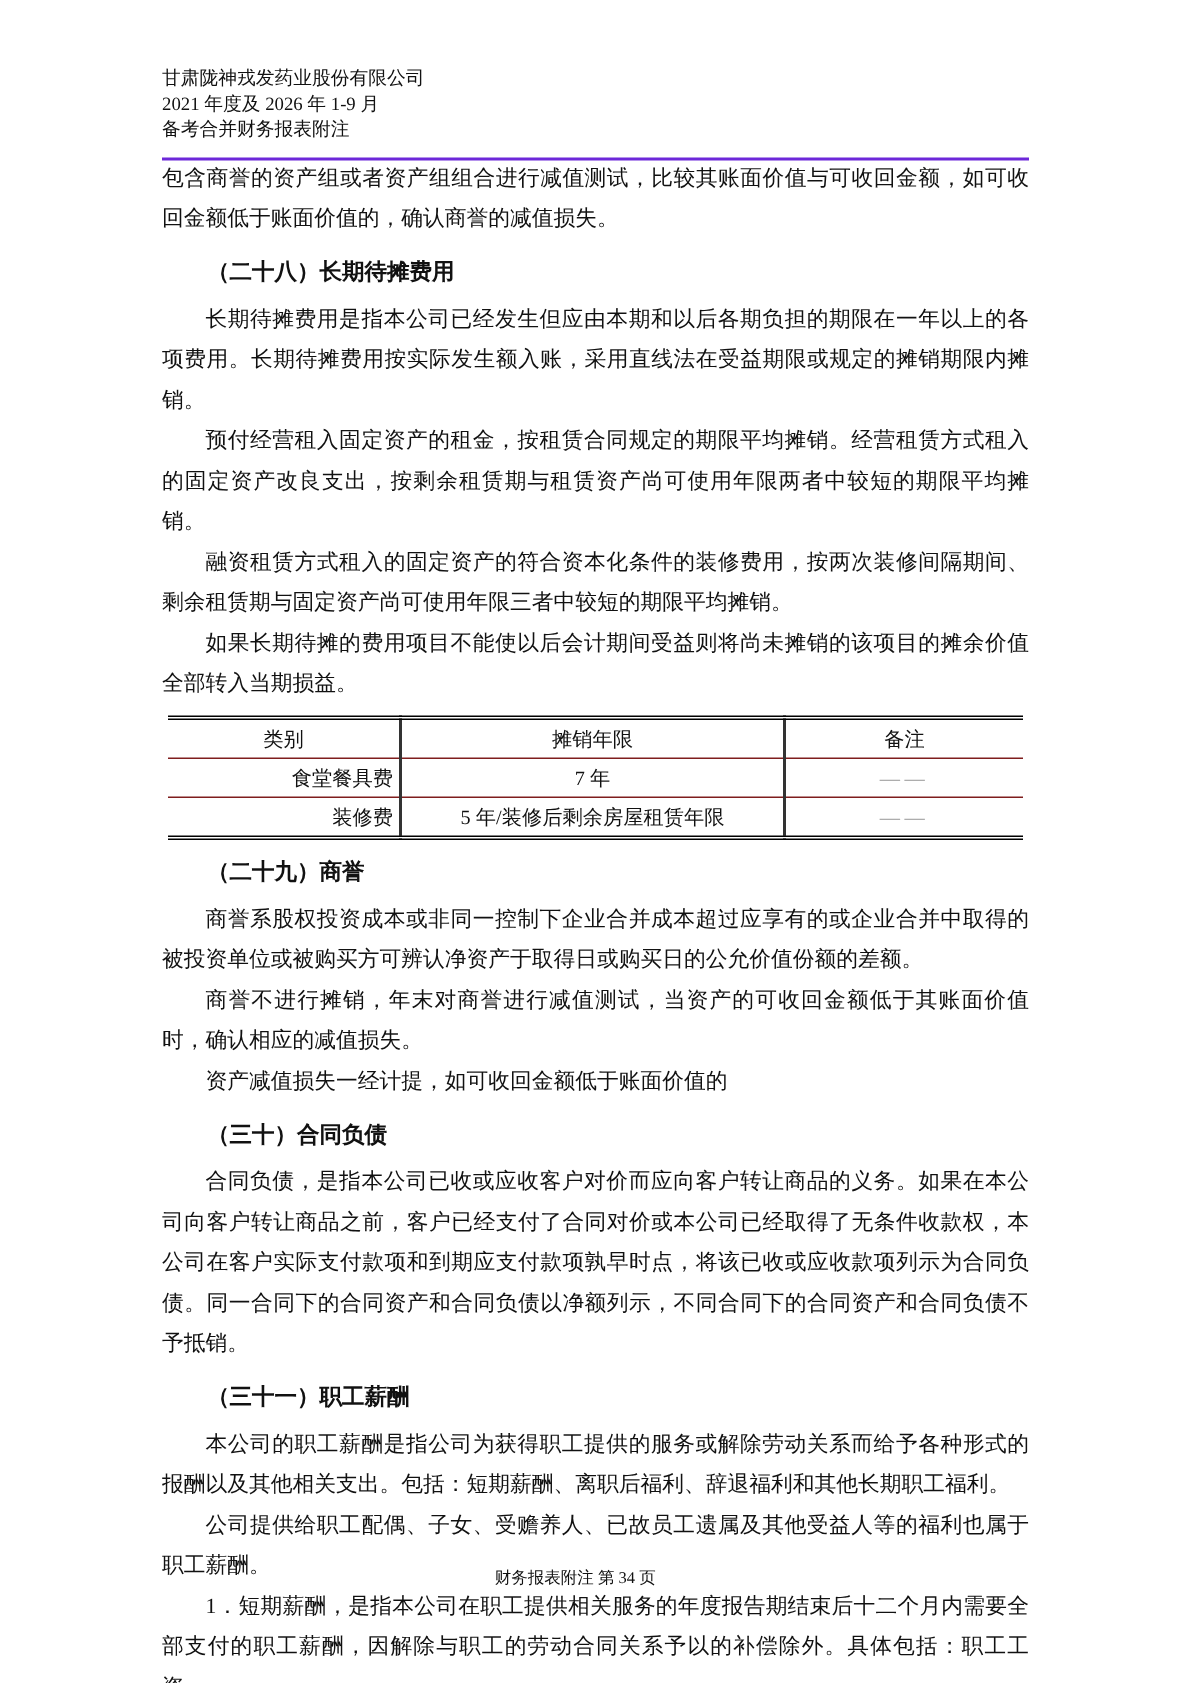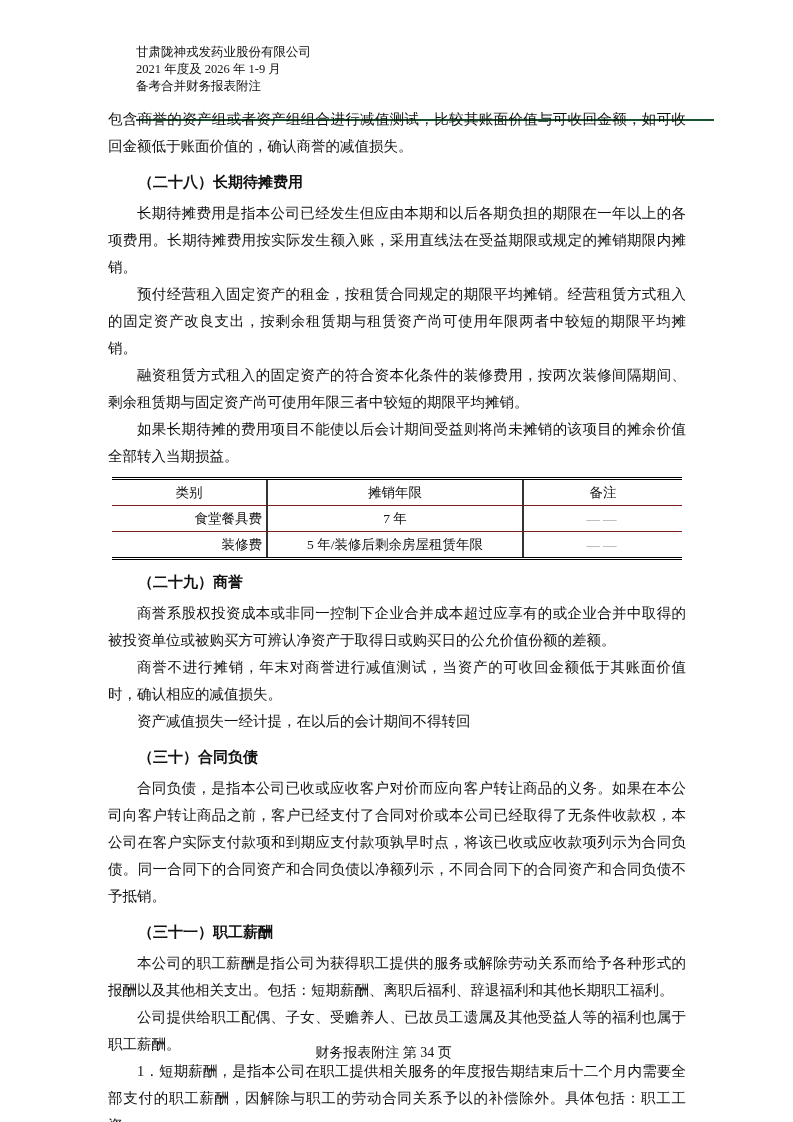--- a/index.html
+++ b/index.html
@@ -11,23 +11,22 @@
     position: relative;
     overflow: hidden;
   }
   .page { position: absolute; inset: 0; background: #fff; }
 
   
   .page-header {
     position: absolute;
     top: 44px; left: 108px; width: 578px;
     font-size: 12.5px; line-height: 17px;
-    padding-bottom: 24px;
-    border-bottom: 2px solid #14532d;
-    margin-left: 28px;
+    padding-bottom: 10px;
+    border-bottom: 2px solid #6d28d9;
   }
   .page-header div { white-space: nowrap; }
 
   
   .main {
     position: absolute;
     top: 106px; left: 108px; width: 578px;
   }
   .main p {
     margin: 0;
@@ -70,21 +69,21 @@
   table.amort th + th, table.amort td + td { border-left: 2px solid #333; }
   table.amort tr:last-child td { border-bottom: none; }
   table.amort td.cat { text-align: right; padding-left: 7px; }
   .note-dash { color: #999; letter-spacing: 3px; }
 
   
   .page-footer {
     position: absolute;
     top: 1044px; left: 0; width: 767px;
     text-align: center;
-    font-size: 14px;
+    font-size: 11px;
   }
 </style>
 </head>
 <body>
 
 <div class="page">
 
   <div class="page-header">
     <div>甘肃陇神戎发药业股份有限公司</div>
     <div>2021 年度及 2026 年 1-9 月</div>
@@ -122,21 +121,21 @@
         <td class="cat">装修费</td>
         <td>5 年/装修后剩余房屋租赁年限</td>
         <td class="note-dash">——</td>
       </tr>
     </tbody>
       </table>
 
     <h3 class="sec-heading">（二十九）商誉</h3>
     <p>商誉系股权投资成本或非同一控制下企业合并成本超过应享有的或企业合并中取得的被投资单位或被购买方可辨认净资产于取得日或购买日的公允价值份额的差额。</p>
     <p>商誉不进行摊销，年末对商誉进行减值测试，当资产的可收回金额低于其账面价值时，确认相应的减值损失。</p>
-    <p>资产减值损失一经计提，在以后的会计期间不得转回</p>
+    <p>资产减值损失一经计提，如可收回金额低于账面价值的</p>
 
     <h3 class="sec-heading">（三十）合同负债</h3>
     <p>合同负债，是指本公司已收或应收客户对价而应向客户转让商品的义务。如果在本公司向客户转让商品之前，客户已经支付了合同对价或本公司已经取得了无条件收款权，本公司在客户实际支付款项和到期应支付款项孰早时点，将该已收或应收款项列示为合同负债。同一合同下的合同资产和合同负债以净额列示，不同合同下的合同资产和合同负债不予抵销。</p>
 
     <h3 class="sec-heading">（三十一）职工薪酬</h3>
     <p>本公司的职工薪酬是指公司为获得职工提供的服务或解除劳动关系而给予各种形式的报酬以及其他相关支出。包括：短期薪酬、离职后福利、辞退福利和其他长期职工福利。</p>
     <p>公司提供给职工配偶、子女、受赡养人、已故员工遗属及其他受益人等的福利也属于职工薪酬。</p>
     <p>1．短期薪酬，是指本公司在职工提供相关服务的年度报告期结束后十二个月内需要全部支付的职工薪酬，因解除与职工的劳动合同关系予以的补偿除外。具体包括：职工工资、</p>
 
   </div>

